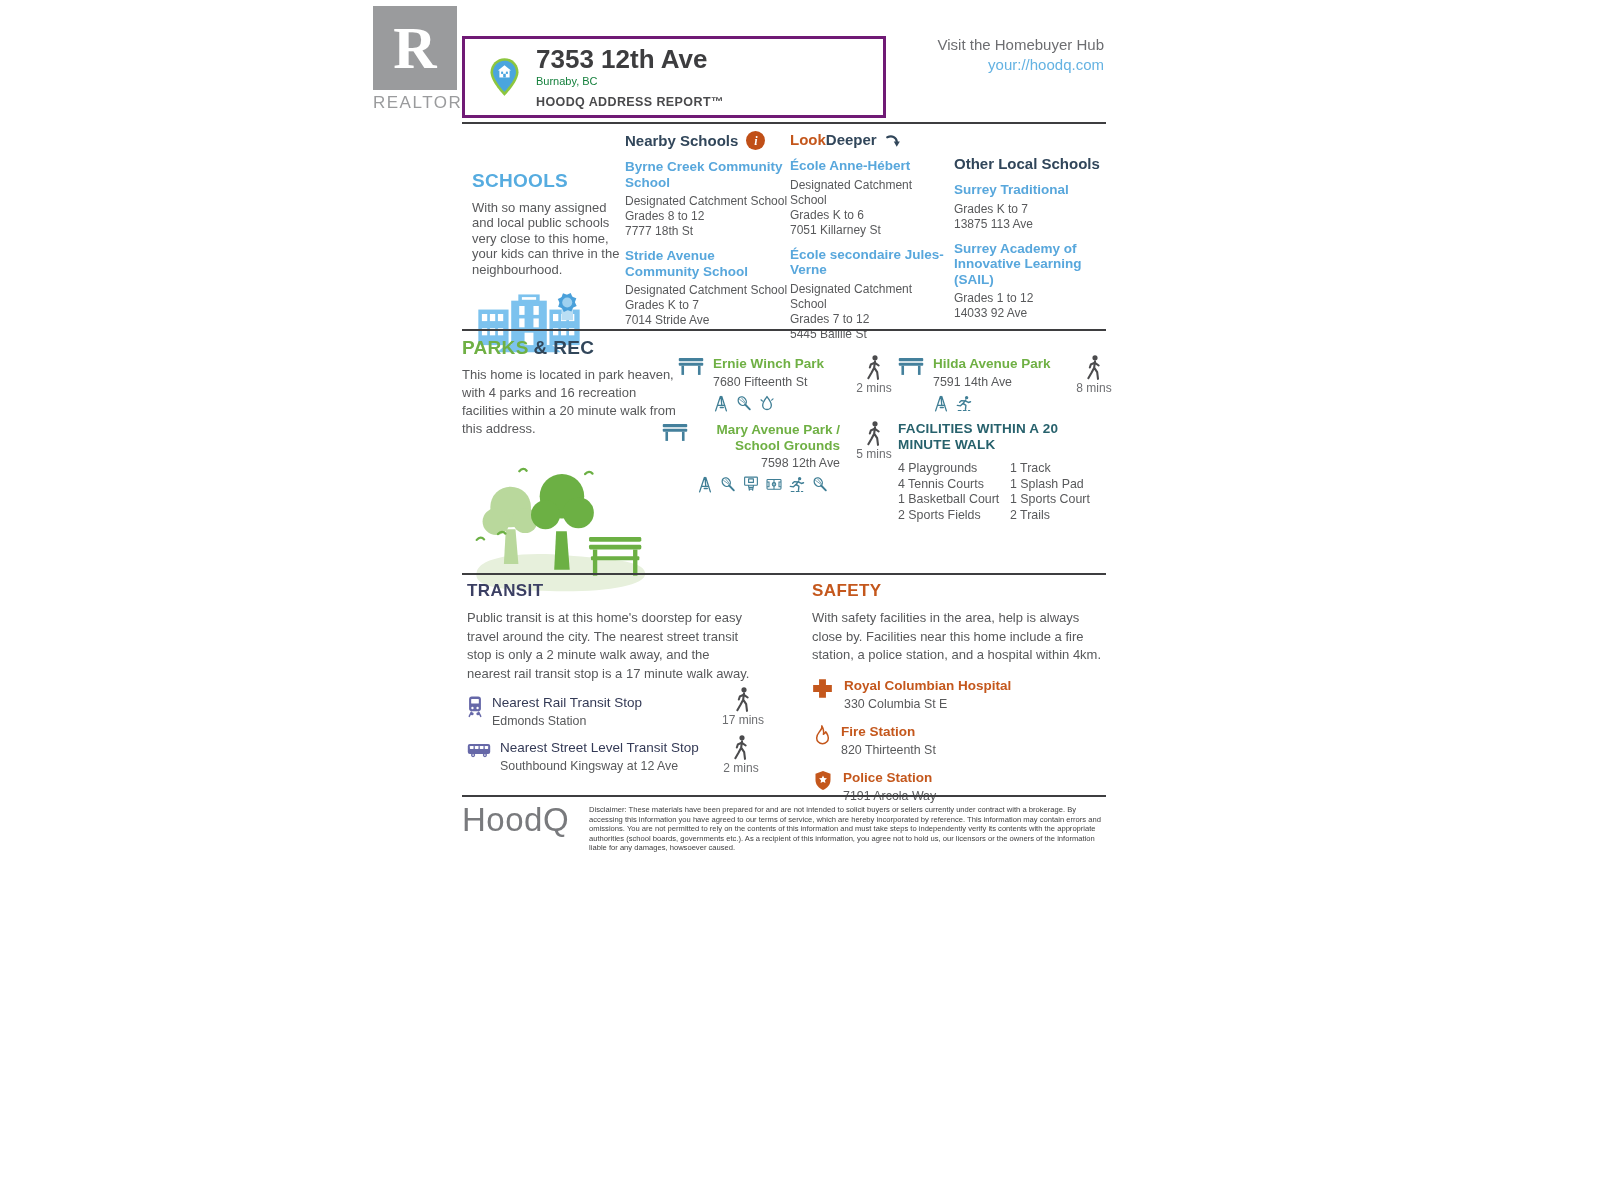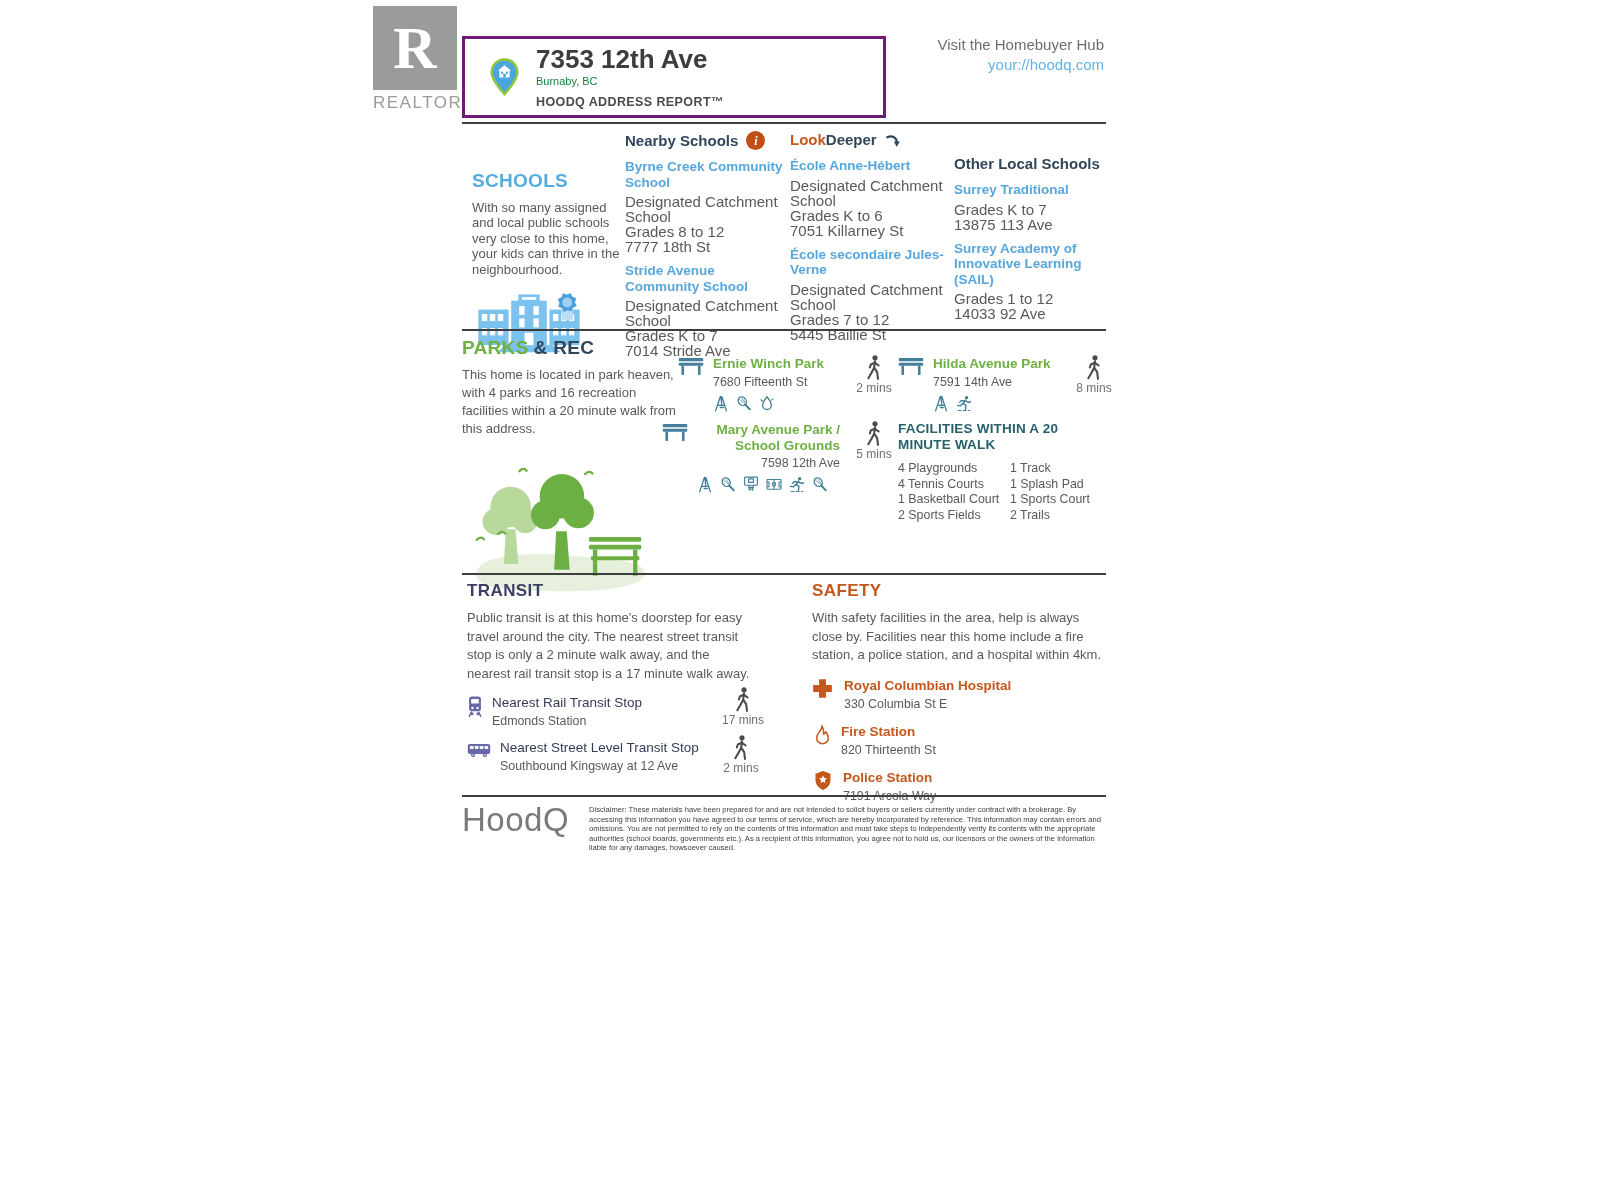--- a/index.html
+++ b/index.html
@@ -36,21 +36,21 @@
   .col-nearby{left:163px;width:164px;}
   .col-deeper{left:328px;width:160px;}
   .col-other{left:492px;top:31px;width:152px;}
   .col-title{font-size:15px;font-weight:700;color:#31465a;line-height:18px;display:flex;align-items:center;gap:8px;}
   .info-badge{width:19px;height:19px;border-radius:50%;background:#c04f17;color:#fff;font-size:12px;font-weight:700;
               font-style:italic;font-family:"Liberation Serif",serif;display:flex;align-items:center;justify-content:center;cursor:pointer;}
   .ld-orange{color:#c4571c;}
   .ld-arrow{width:15px;height:15px;color:#31465a;margin-left:1px;}
   .school-item{margin-top:9px;}
   .s-name{font-size:13.5px;font-weight:700;line-height:15.5px;color:#58a7dc;cursor:pointer;}
-  .s-meta{margin-top:4px;font-size:15px;line-height:15px;color:#58595b;}
+  .s-meta{margin-top:4px;font-size:12px;line-height:15px;color:#58595b;}
 
   
   .parks{left:462px;top:329px;width:644px;height:244px;}
   .parks-left{position:absolute;left:0;top:6px;width:214px;}
   .parks h2{margin:0;font-size:19px;font-weight:800;letter-spacing:.3px;}
   .pk-green{color:#6fb044;}
   .pk-navy{color:#31465a;margin-left:5px;}
   .parks-left p{margin:7px 0 0;font-size:13px;line-height:18px;color:#58595b;}
   .park-art{display:block;margin-top:8px;width:196px;height:150px;}
   .park-entry{position:absolute;display:flex;gap:9px;width:178px;}

